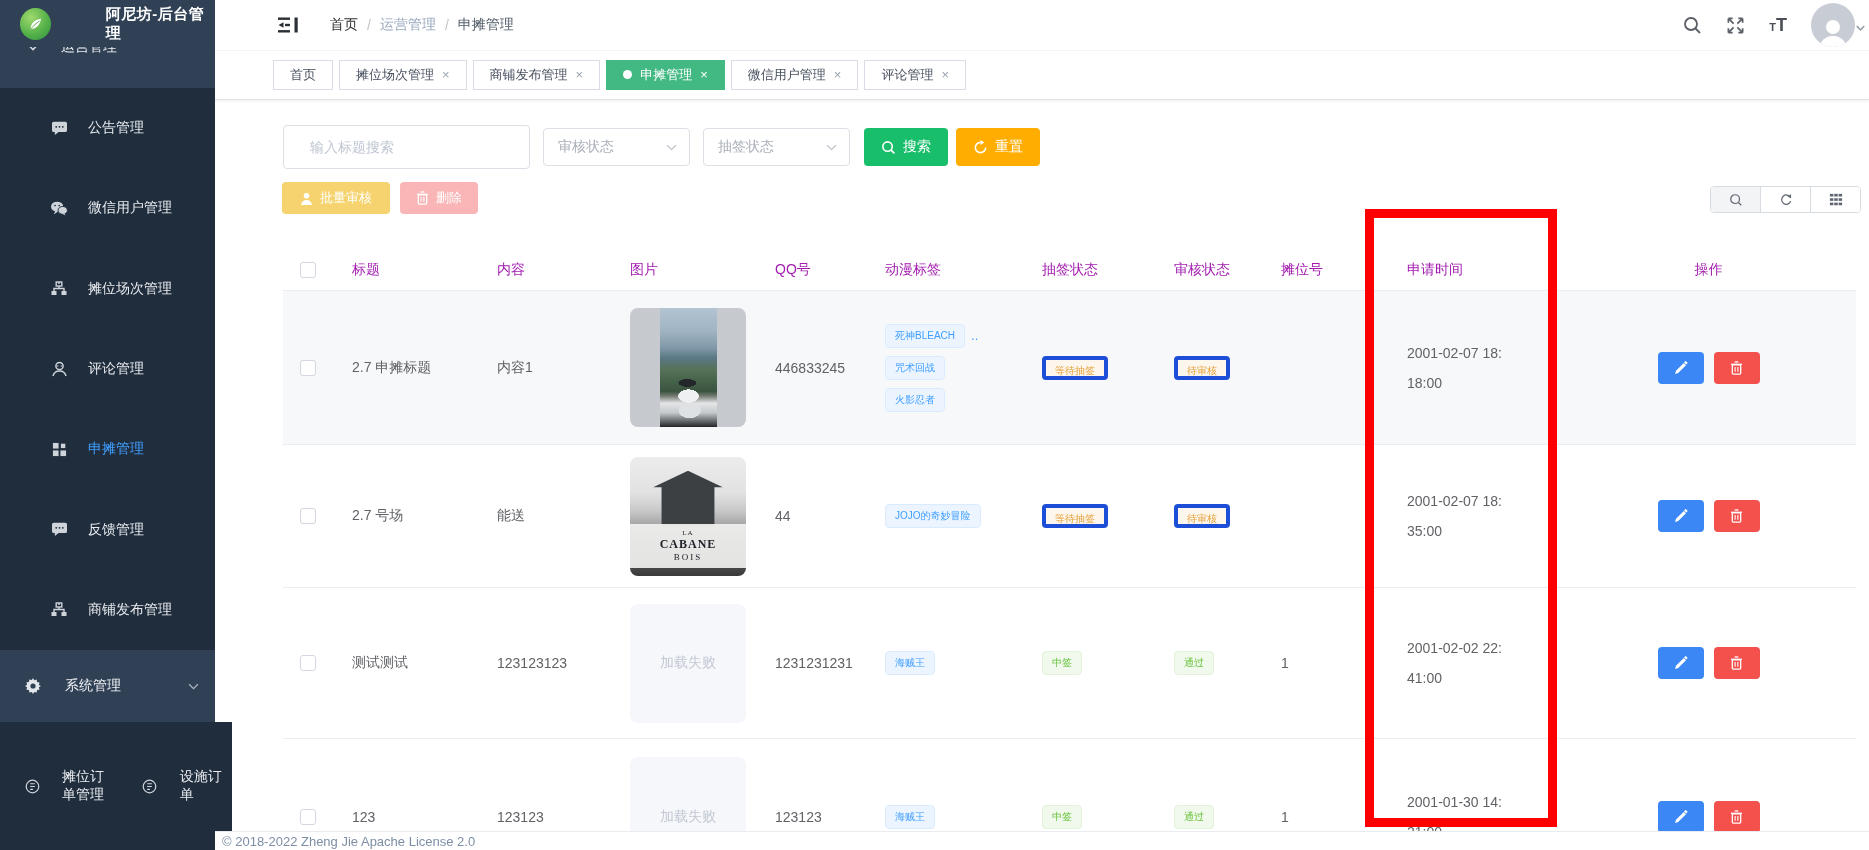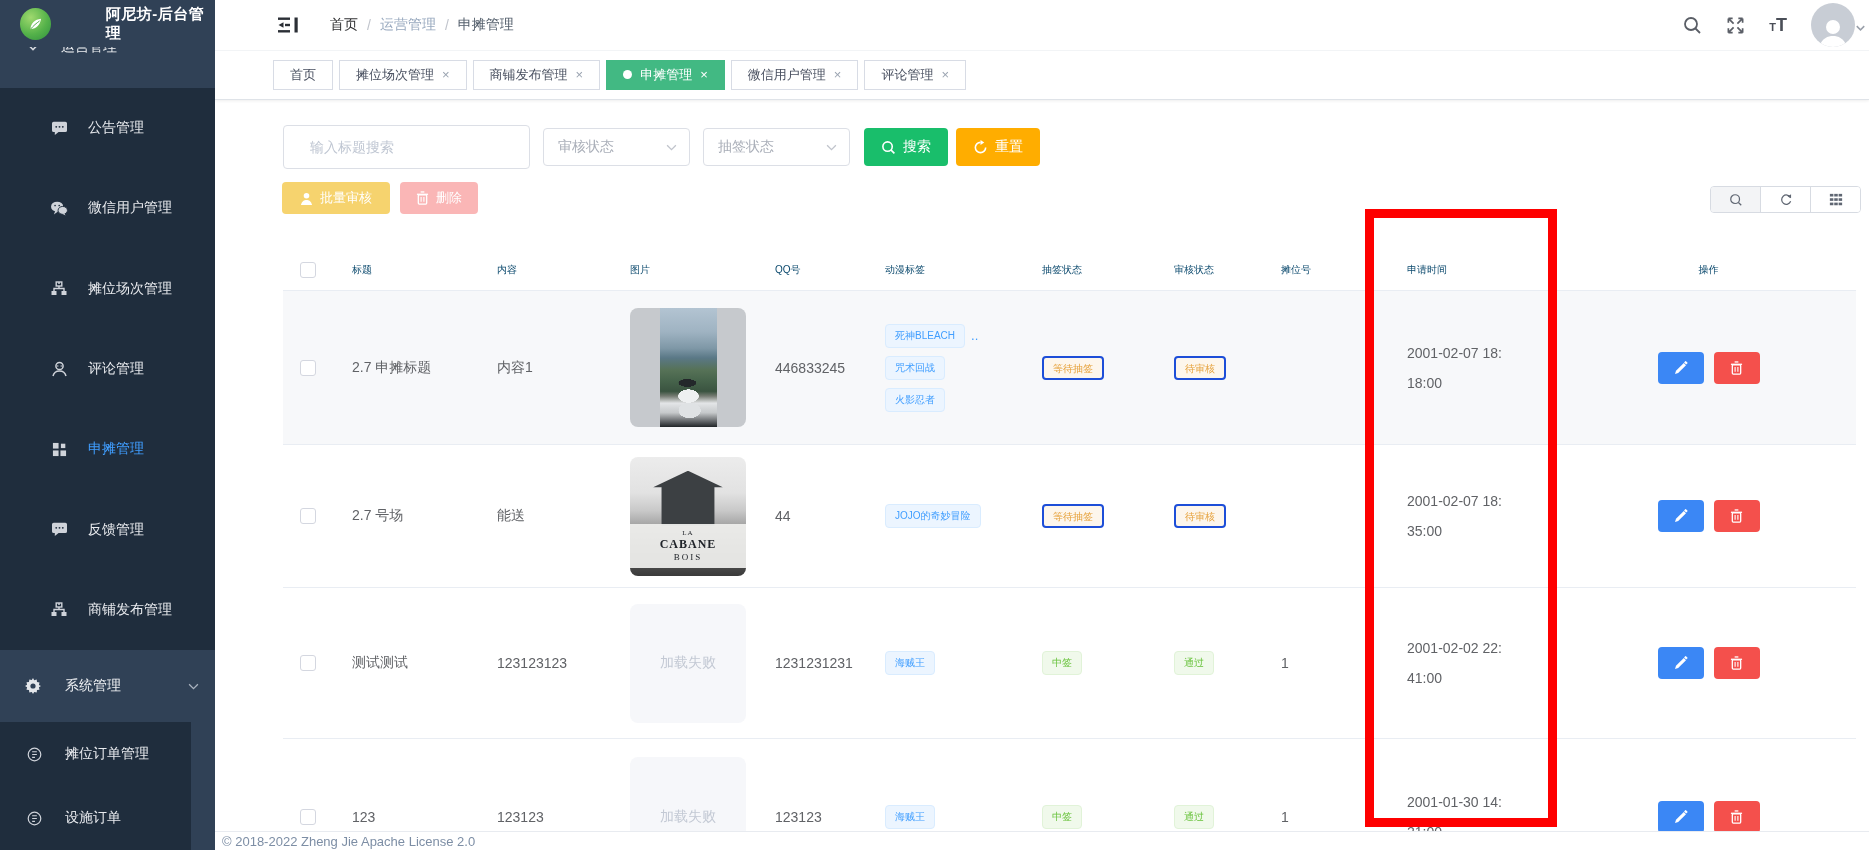--- a/index.html
+++ b/index.html
@@ -15,21 +15,21 @@
   .logo-title{color:#fff;font-weight:bold;font-size:15px;letter-spacing:.5px;padding-left:43px;}
   .group-partial{position:absolute;top:24px;left:0;width:215px;height:46px;display:flex;align-items:center;color:#eef0f3;z-index:1;padding-left:27px;box-sizing:border-box;font-size:14px;}
   .group-partial .gp-icon{margin-right:22px;color:#d3d7dd;}
   .submenu{position:absolute;top:88px;left:0;width:215px;height:562px;background:#1f2d3d;display:flex;flex-direction:column;}
   .menu-item{flex:1;display:flex;align-items:center;padding-left:50px;box-sizing:border-box;color:#e8eaee;cursor:pointer;}
   .menu-item .mi-icon{width:18px;margin-right:20px;color:#cfd3da;display:flex;justify-content:center;}
   .menu-item.active{color:#409eff;}
   .system-item{position:absolute;top:650px;left:0;width:215px;height:72px;display:flex;align-items:center;padding-left:25px;box-sizing:border-box;color:#eef0f3;cursor:pointer;}
   .system-item .mi-icon{width:18px;margin-right:22px;color:#e3e6ea;}
   .system-item .sys-caret{position:absolute;right:16px;color:#aab3bf;}
-  .bottom-menu{position:absolute;top:722px;left:0;width:191px;height:128px;background:#1f2d3d;display:flex;flex-direction:column;}
+  .bottom-menu{position:absolute;top:722px;left:0;width:232px;height:128px;background:#1f2d3d;display:flex;flex-direction:row;}
   .bottom-menu .menu-item{padding-left:25px;}
   .bottom-menu .mi-icon{margin-right:22px;}
   
   .navbar{position:absolute;left:215px;top:0;right:0;height:50px;background:#fff;border-bottom:1px solid #f2f4f6;display:flex;align-items:center;z-index:4;}
   .hamburger{margin-left:63px;cursor:pointer;color:#1a1a1a;}
   .breadcrumb{margin-left:30px;font-size:14px;display:flex;align-items:center;gap:9px;}
   .bc-home{color:#303133;cursor:pointer;}
   .bc-sep{color:#c0c4cc;}
   .bc-group{color:#97a8be;}
   .bc-current{color:#55606d;}
@@ -59,33 +59,33 @@
   .bulk{position:absolute;left:282px;top:182px;display:flex;gap:10px;}
   .btn-bulk{height:32px;padding:0 18px;background:#f6d36e;font-size:13px;cursor:not-allowed;}
   .btn-bulkdel{height:32px;padding:0 16px;background:#fab6b6;font-size:13px;cursor:not-allowed;}
   
   .icon-group{position:absolute;left:1710px;top:186px;height:27px;display:flex;border:1px solid #d7dbe2;border-radius:4px;overflow:hidden;box-sizing:border-box;background:#fff;}
   .ig-btn{width:49px;display:flex;align-items:center;justify-content:center;color:#5f6672;cursor:pointer;border-left:1px solid #d7dbe2;background:#fff;}
   .ig-btn:first-child{border-left:none;background:#f3f4f6;}
   
   .dtable{position:absolute;left:283px;top:250px;width:1573px;}
   .thead,.trow{display:grid;grid-template-columns:48px 150px 135px 145px 110px 160px 130px 110px 100px 190px 1fr;}
-  .thead{height:40px;align-items:center;color:#0c4a6e;font-size:10px;border-bottom:1px solid #e9edf3;}
+  .thead{height:40px;align-items:center;color:#a21caf;font-size:14px;border-bottom:1px solid #e9edf3;}
   .trow{border-bottom:1px solid #e9edf3;align-items:center;background:#fff;}
   .trow.striped{background:#f7f8fa;}
   .cell{display:flex;align-items:center;box-sizing:border-box;min-width:0;}
   .c0{padding-left:17px;}.c1{padding-left:21px;}.c2{padding-left:16px;}.c3{padding-left:14px;}
   .c4{padding-left:14px;}.c5{padding-left:14px;}.c6{padding-left:11px;}.c7{padding-left:13px;}
   .c8{padding-left:10px;}.c9{padding-left:36px;}.c10{justify-content:center;}
   .cb{width:16px;height:16px;border:1px solid #d4d7e0;border-radius:3px;background:#fff;cursor:pointer;box-sizing:border-box;}
   .tags-cell{flex-direction:column;align-items:flex-start;justify-content:center;gap:8px;}
   .tagline{display:flex;align-items:center;gap:6px;}
   .tag{height:24px;line-height:22px;padding:0 9px;border-radius:4px;font-size:10px;box-sizing:border-box;white-space:nowrap;}
   .tag-blue{color:#409eff;background:#ecf5ff;border:1px solid #d9ecff;}
-  .tag-warning{color:#e6a23c;background:#fdf6ec;border:2px solid #1d4ed8;}
+  .tag-warning{color:#e6a23c;background:#fdf6ec;border:4px solid #1d4ed8;}
   .tag-success{color:#67c23a;background:#f0f9eb;border:1px solid #e1f3d8;}
   .more{color:#409eff;font-size:13px;}
   .time-cell{line-height:30px;color:#606266;}
   .img-box{width:116px;height:119px;border-radius:8px;overflow:hidden;position:relative;}
   .img-error{background:#f6f7fa;color:#c3c9d4;display:flex;align-items:center;justify-content:center;font-size:14px;}
   .img-photo{background:#c6c9cd;display:flex;justify-content:center;}
   .photo-strip{width:57px;height:100%;
     background:
       radial-gradient(ellipse 17px 11px at 50% 74%, #eef0f1 0 60%, transparent 61%),
       radial-gradient(ellipse 20px 14px at 52% 86%, #dfe2e4 0 55%, transparent 56%),

